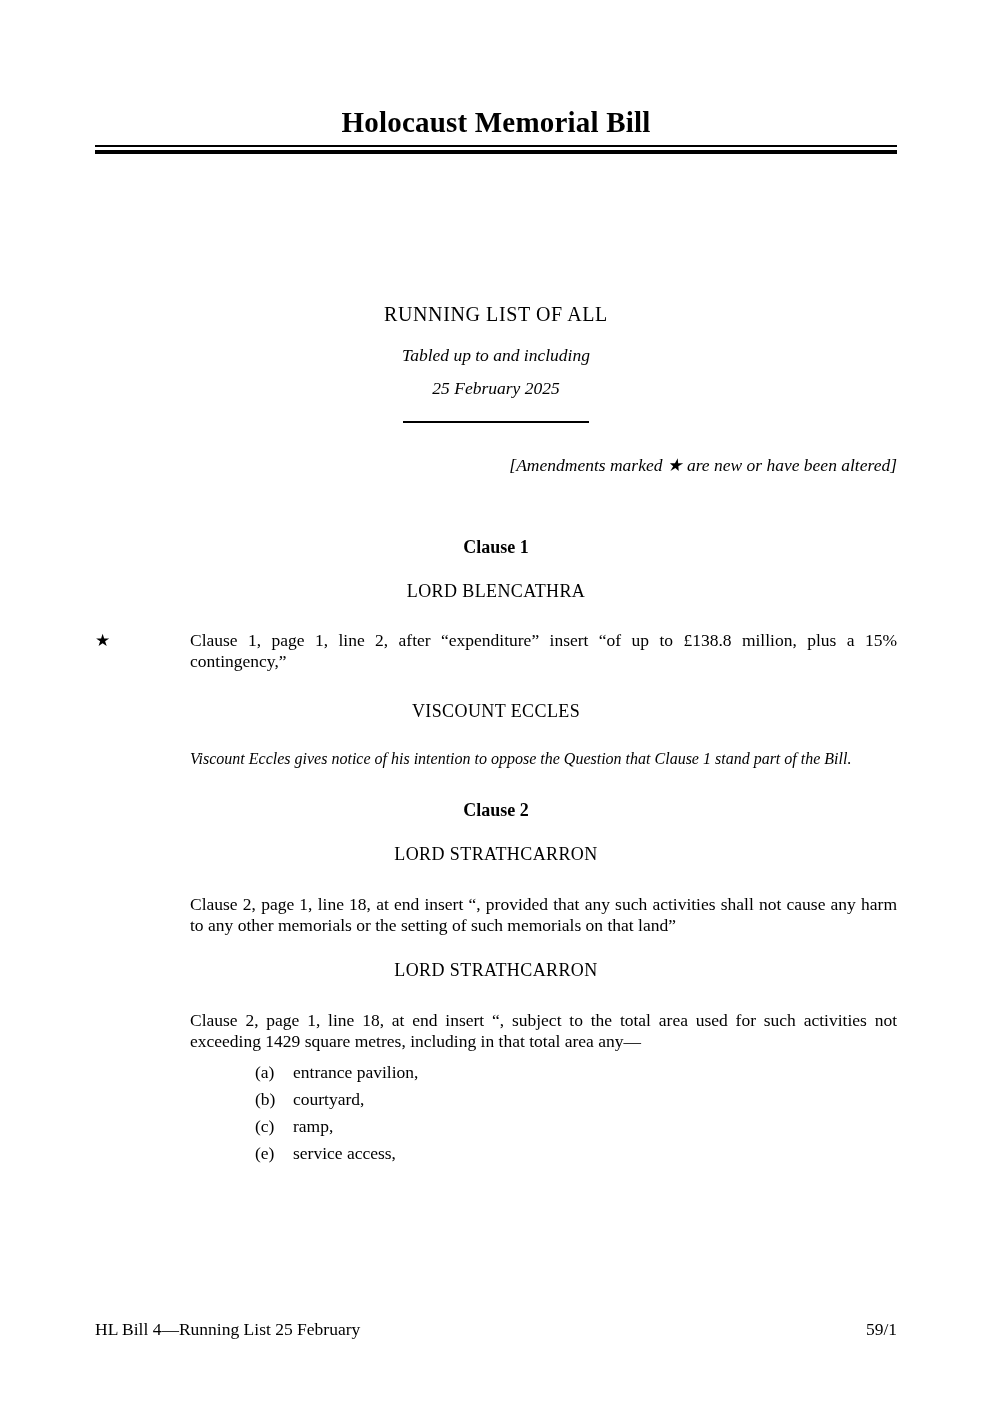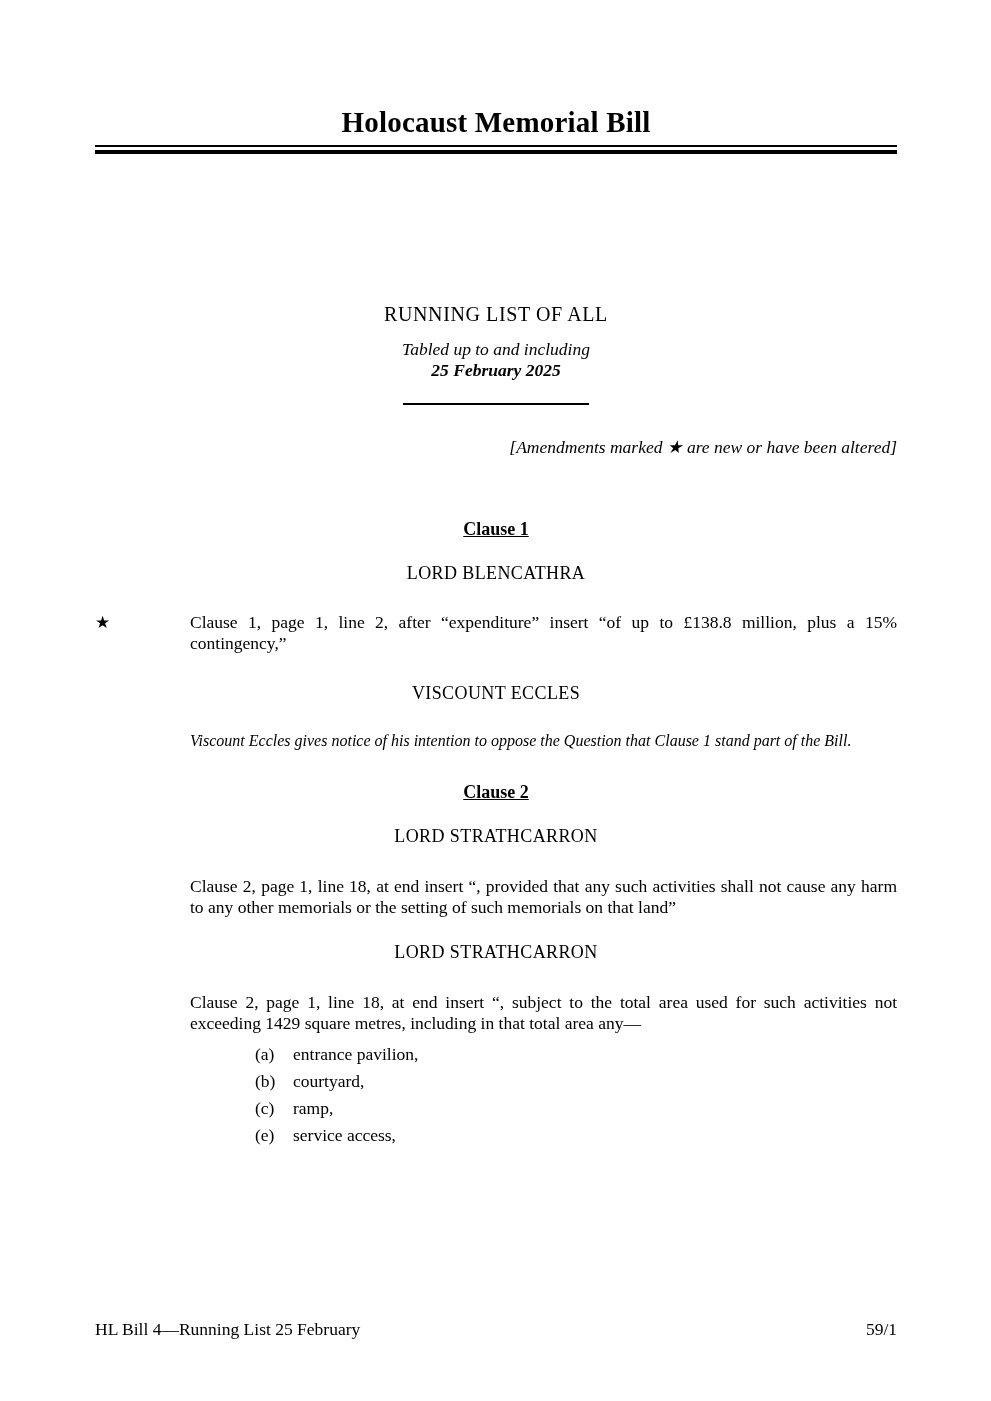--- a/index.html
+++ b/index.html
@@ -41,41 +41,40 @@
     letter-spacing: 0.6px;
   }
   .h-running   { margin-top: 148px; }
   .h-amend     { margin-top: 14px; }
   .tabled {
     text-align: center;
     font-style: italic;
     font-size: 17.5px;
     line-height: 21px;
   }
-  .tabled-1 { margin-top: 13px; }
-  .tabled-2 { margin-top: 0; font-weight: bold; }
+  .tabled-1 { margin-top: 19px; }
+  .tabled-2 { margin-top: 12px; }
   .short-rule {
     margin: 22px auto 0 auto;
     width: 186px;
     border-top: 2px solid #000;
     height: 0;
   }
   .marked-note {
     margin-top: 32px;
     text-align: right;
     font-style: italic;
     font-size: 17.5px;
     line-height: 21px;
   }
   .clause-heading {
     text-align: center;
     font-size: 18px;
     font-weight: bold;
     line-height: 22px;
-    text-decoration: underline;
   }
   .clause1-heading { margin-top: 60px; }
   .clause2-heading { margin-top: 30px; }
   .mover {
     text-align: center;
     font-size: 18px;
     line-height: 22px;
     letter-spacing: 0.4px;
   }
   .mover-a { margin-top: 22px; }

